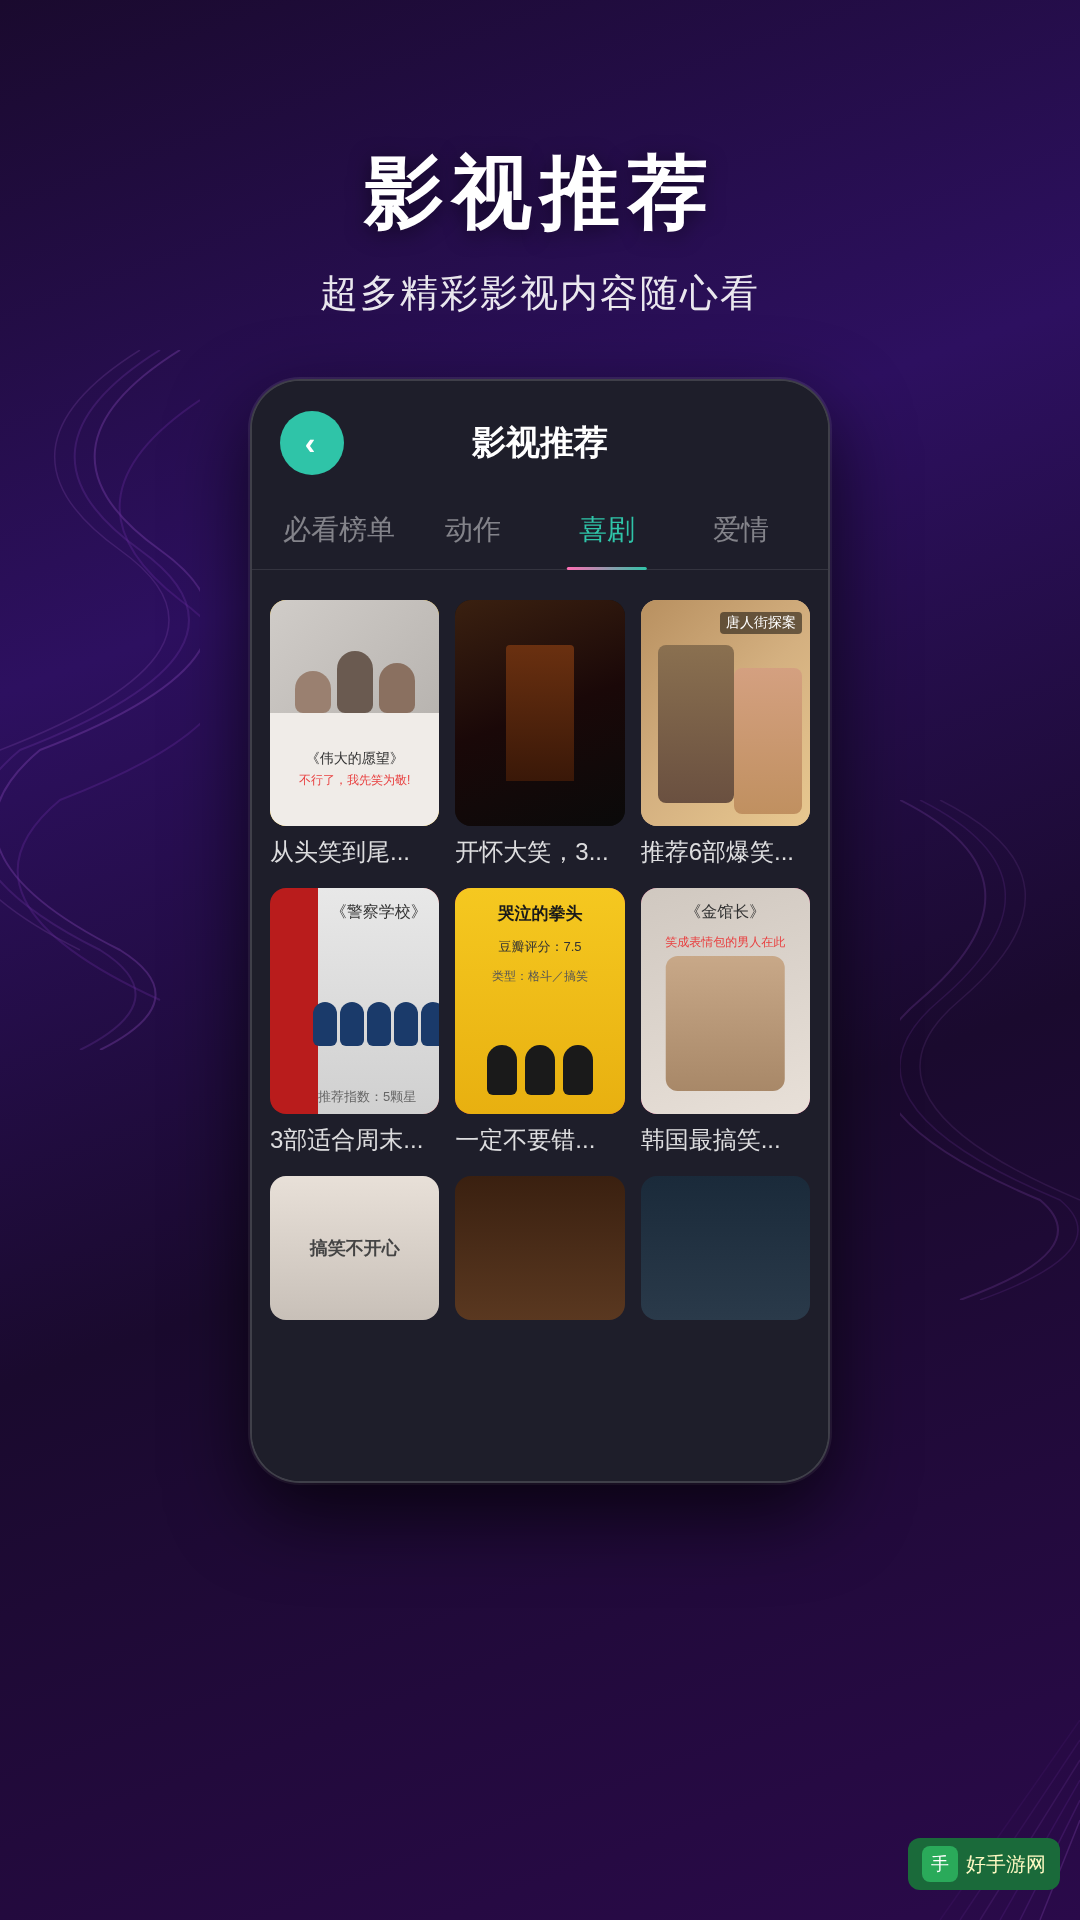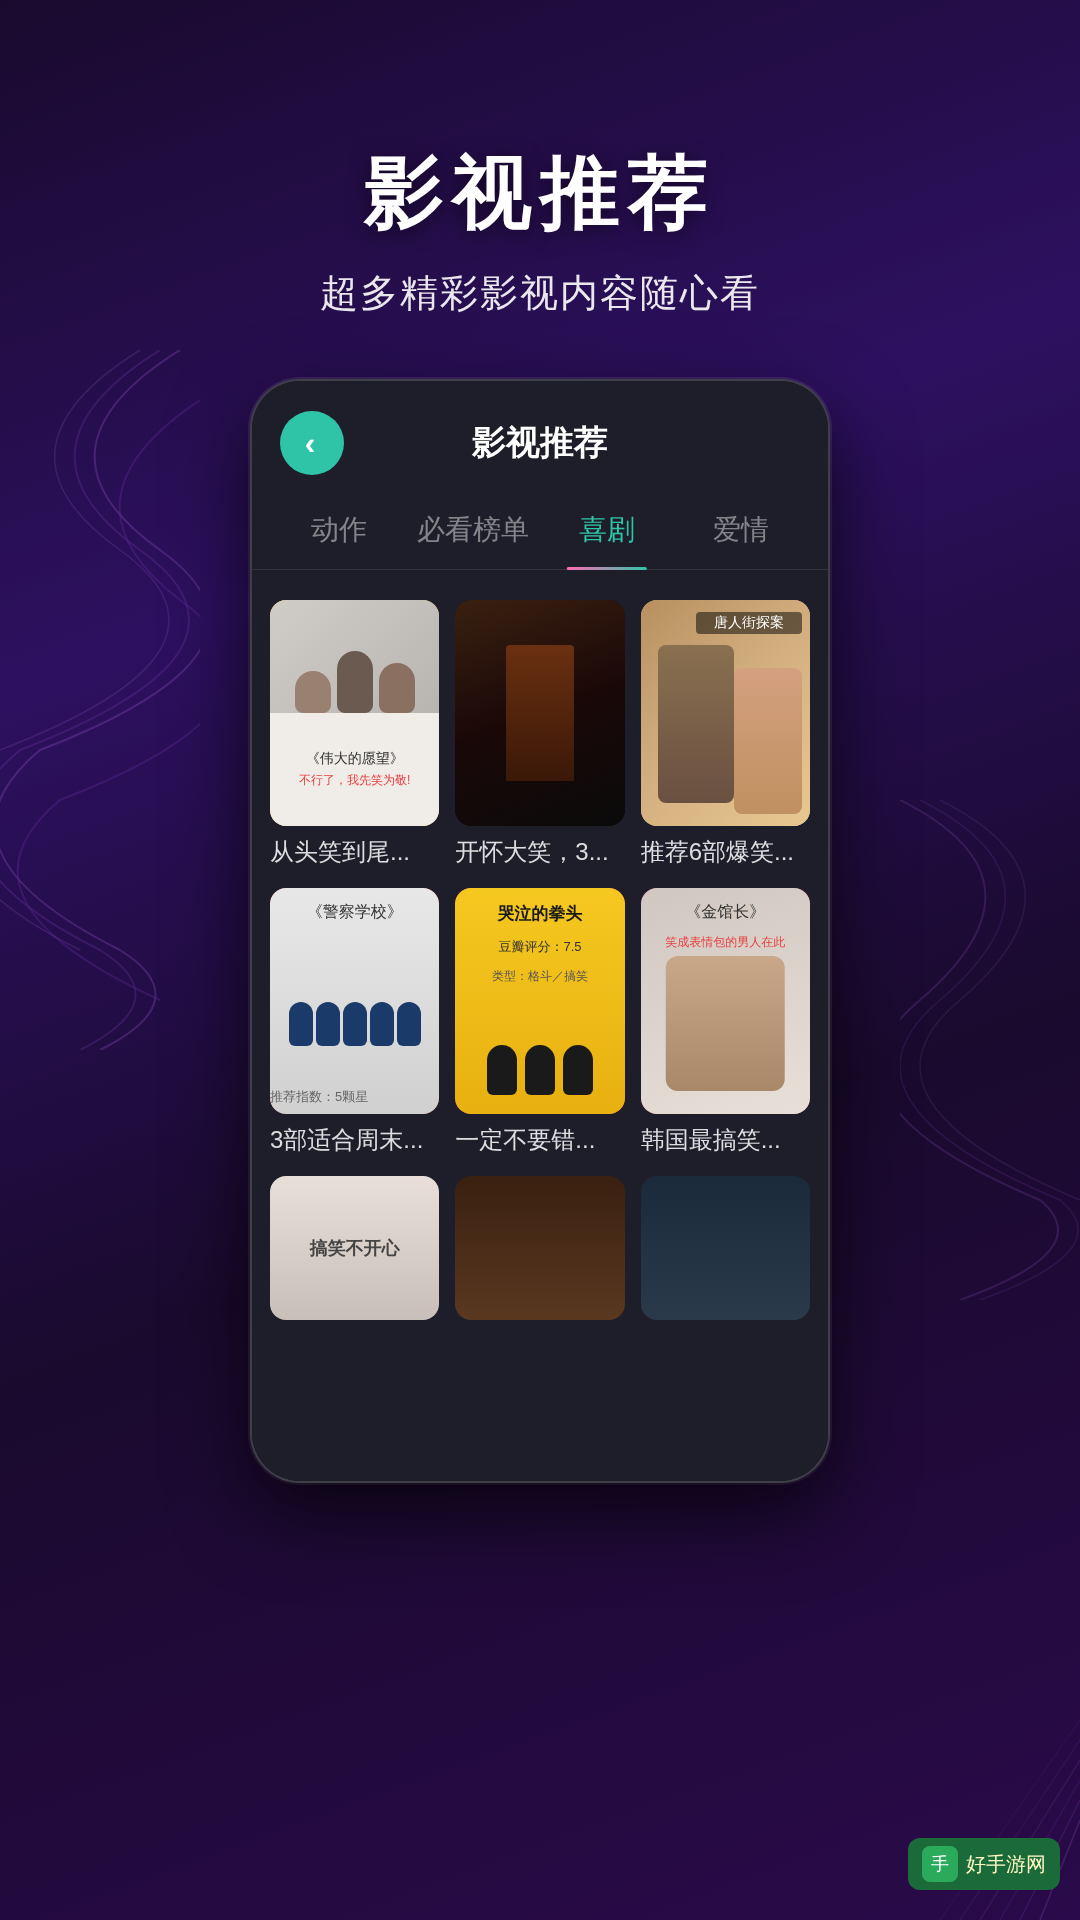--- a/index.html
+++ b/index.html
@@ -258,21 +258,21 @@
       position: relative;
     }
 
     .thumb-3-label {
       position: absolute;
       top: 12px;
       right: 8px;
       background: rgba(0,0,0,0.5);
       color: white;
       font-size: 14px;
-      padding: 2px 18px;
+      padding: 2px 6px;
       border-radius: 4px;
       text-align: center;
     }
 
     .thumb-3-fig1 {
       position: absolute;
       bottom: 10%;
       left: 10%;
       width: 45%;
       height: 70%;
@@ -286,20 +286,21 @@
       right: 5%;
       width: 40%;
       height: 65%;
       background: linear-gradient(180deg, #d4a080 0%, #c09060 100%);
       border-radius: 8px;
     }
 
     
     .thumb-4 {
       background: #b91c1c;
+      padding-left: 48px;
     }
 
     .thumb-4-inner {
       width: 100%;
       height: 100%;
       background: linear-gradient(180deg, #e8e8e8 0%, #d0d0d0 100%);
       position: relative;
     }
 
     .thumb-4-title {
@@ -582,24 +583,24 @@
 
       <div class="app-header">
         <div class="back-btn">
           <span class="back-icon">‹</span>
         </div>
         <div class="app-title">影视推荐</div>
       </div>
 
       <div class="tabs">
         <div class="tab-item">
+          <span>必看榜单</span>
+        </div>
+        <div class="tab-item">
           <span>动作</span>
-        </div>
-        <div class="tab-item">
-          <span>必看榜单</span>
         </div>
         <div class="tab-item active">
           <span>喜剧</span>
         </div>
         <div class="tab-item">
           <span>爱情</span>
         </div>
       </div>
 
       <div class="content-grid">

